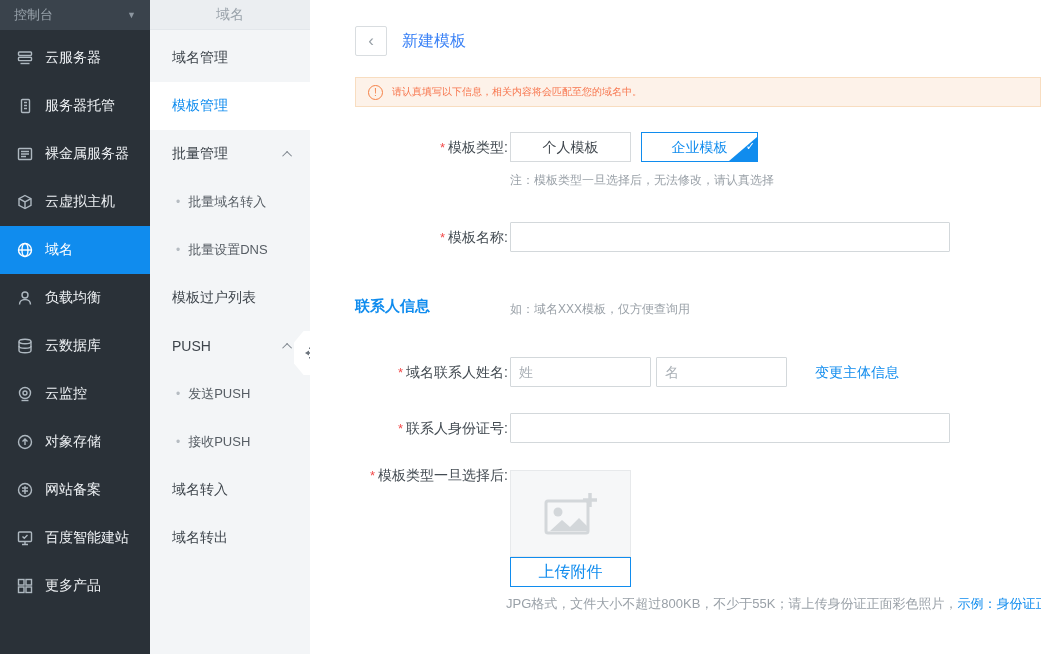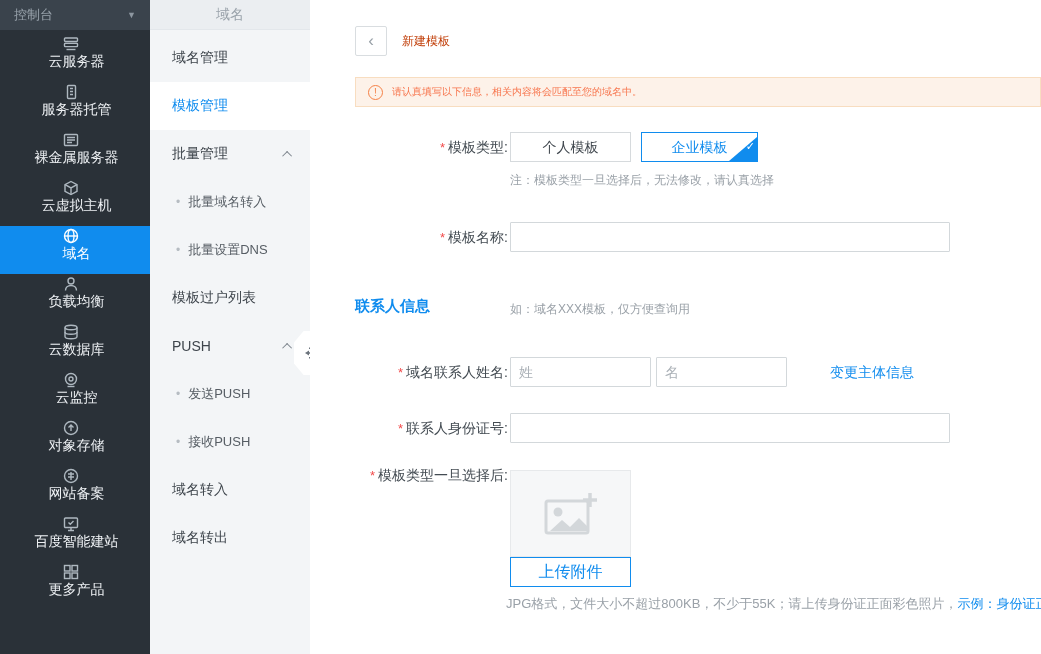--- a/index.html
+++ b/index.html
@@ -6,21 +6,21 @@
   html,body { width:1041px; height:654px; overflow:hidden; }
   body { font-family:"Liberation Sans","DejaVu Sans",sans-serif; background:#fff; }
   #app { position:relative; width:928px; height:654px; background:#fff; }
 
   
   .sidebar { position:absolute; left:0; top:0; width:150px; height:654px; background:#2a3138; }
   .sidebar-header { height:30px; background:#3a434c; display:flex; align-items:center; padding:0 14px; cursor:pointer; }
   .sidebar-header .console-label { color:#9aa4ad; font-size:13px; }
   .sidebar-header .caret { margin-left:auto; color:#8d97a0; font-size:9px; }
   .side-menu { margin-top:4px; }
-  .side-item { height:48px; display:flex; align-items:center; padding:0 12px 0 15px; color:#eef1f4; font-size:14px; cursor:pointer;flex-direction:column; }
+  .side-item { height:48px; display:flex; align-items:center; padding:0 12px 0 15px; color:#eef1f4; font-size:14px; cursor:pointer; }
   .side-item .ico { width:19px; height:19px; margin-right:11px; flex:none; display:flex; align-items:center; justify-content:center; }
   .side-item .ico svg { width:18px; height:18px; stroke:#aeb8c0; fill:none; stroke-width:1.4; }
   .side-item.active { background:#108cee; color:#fff; }
   .side-item.active .ico svg { stroke:#fff; }
 
   
   .subbar { position:absolute; left:150px; top:0; width:160px; height:654px; background:#f3f5f7; }
   .subbar-header { height:30px; background:#ebeef1; border-bottom:1px solid #e3e7eb; display:flex; align-items:center; justify-content:center; color:#99a2aa; font-size:14px; }
   .sub-menu { margin-top:4px; }
   .sub-item { height:48px; display:flex; align-items:center; padding:0 18px 0 22px; font-size:14px; color:#3e454c; cursor:pointer; }
@@ -30,41 +30,41 @@
   .sub-item .chev { margin-left:auto; width:7px; height:7px; border-left:1.5px solid #7d858d; border-top:1.5px solid #7d858d; transform:rotate(45deg) translateY(2px); }
 
   
   .collapse-handle { position:absolute; left:294px; top:331px; width:30px; height:44px; background:#fff;
     clip-path:polygon(32% 0, 100% 0, 100% 100%, 32% 100%, 0 74%, 0 26%); display:flex; align-items:center; justify-content:center; cursor:pointer; }
   .collapse-handle svg { width:14px; height:12px; margin-left:6px; }
 
   
   .main { position:absolute; left:310px; top:0; width:731px; height:654px; background:#fff; }
   .back-btn { position:absolute; left:45px; top:26px; width:32px; height:30px; border:1px solid #d9dde0; border-radius:2px; background:#fff; color:#98a0a7; font-size:17px; line-height:27px; text-align:center; cursor:pointer; }
-  .page-title { position:absolute; left:92px; top:26px; height:30px; line-height:30px; font-size:12px; color:#c2410c; }
+  .page-title { position:absolute; left:92px; top:26px; height:30px; line-height:30px; font-size:16px; color:#3b82f6; }
   .banner { position:absolute; left:45px; top:77px; width:686px; height:30px; background:#fdf2e9; border:1px solid #f8ddc0; display:flex; align-items:center; padding:0 12px; }
   .banner .warn-ico { width:15px; height:15px; border:1px solid #f58146; border-radius:50%; color:#f58146; font-size:10px; line-height:13px; text-align:center; margin-right:9px; flex:none; }
   .banner .warn-text { color:#f7764e; font-size:10px; }
 
   .form-label { position:absolute; left:-10px; width:208px; text-align:right; font-size:14px; color:#434b52; height:30px; line-height:30px; }
   .req { color:#f24b4b; margin-right:3px; font-size:13px; }
 
   .type-btn { position:absolute; top:132px; height:30px; background:#fff; border:1px solid #d6dadd; font-size:14px; color:#3f464d; text-align:center; line-height:28px; cursor:pointer; }
   .type-btn.personal { left:200px; width:121px; }
   .type-btn.company { left:331px; width:117px; border-color:#108cee; color:#108cee; position:absolute; overflow:hidden; }
   .corner-check { position:absolute; right:0; bottom:0; width:28px; height:24px; background:#108cee; clip-path:polygon(100% 0, 100% 100%, 0 100%); }
   .corner-check span { position:absolute; right:2px; bottom:1px; color:#fff; font-size:11px; }
 
   .note { position:absolute; font-size:12px; color:#9aa1a8; }
   .txt-input { position:absolute; height:30px; border:1px solid #d3d8db; border-radius:1px; padding:0 8px; font-size:14px; color:#333; font-family:inherit; outline:none; background:#fff; }
   .txt-input::placeholder { color:#abb1b7; }
 
   .section-title { position:absolute; left:45px; top:297px; font-size:15px; font-weight:bold; color:#108cee; }
   .blue-link { color:#108cee; text-decoration:none; cursor:pointer; }
-  .change-link { position:absolute; left:520px; top:357px; height:30px; line-height:30px; font-size:14px; }
+  .change-link { position:absolute; left:505px; top:357px; height:30px; line-height:30px; font-size:14px; }
 
   .photo-box { position:absolute; left:200px; top:470px; width:121px; height:87px; background:#f6f7f8; border:1px solid #e7e9eb; display:flex; align-items:center; justify-content:center; cursor:pointer; }
   .upload-btn { position:absolute; left:200px; top:557px; width:121px; height:30px; background:#fff; border:1px solid #108cee; color:#108cee; font-size:16px; line-height:28px; text-align:center; cursor:pointer; }
   .photo-note { position:absolute; left:196px; top:595px; width:560px; font-size:13px; color:#9aa1a8; white-space:nowrap; }
 </style>
 </head>
 <body>
 
 <div id="app">
 

